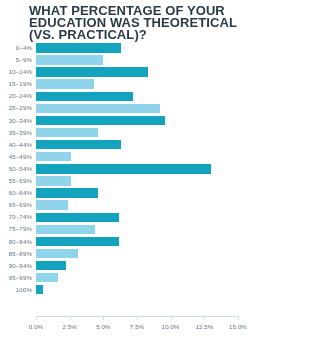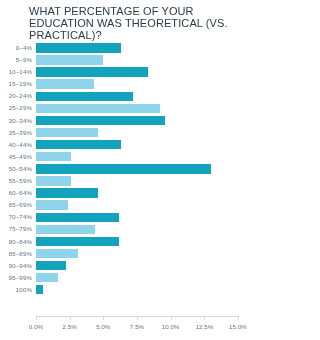--- a/index.html
+++ b/index.html
@@ -17,23 +17,23 @@
     position: relative;
     width: 250px;
     height: 340px;
     box-sizing: border-box;
   }
   #chart-title {
     position: absolute;
     left: 29px;
     top: 5px;
     width: 216px;
-    font-size: 11px;
+    font-size: 13px;
     line-height: 12.2px;
-    font-weight: normal;
+    font-weight: bold;
     letter-spacing: 0.1px;
     color: #2a3b47;
     text-transform: uppercase;
     margin: 0;
   }
   #plot-area {
     position: absolute;
     left: 0;
     top: 42px;
     width: 250px;

